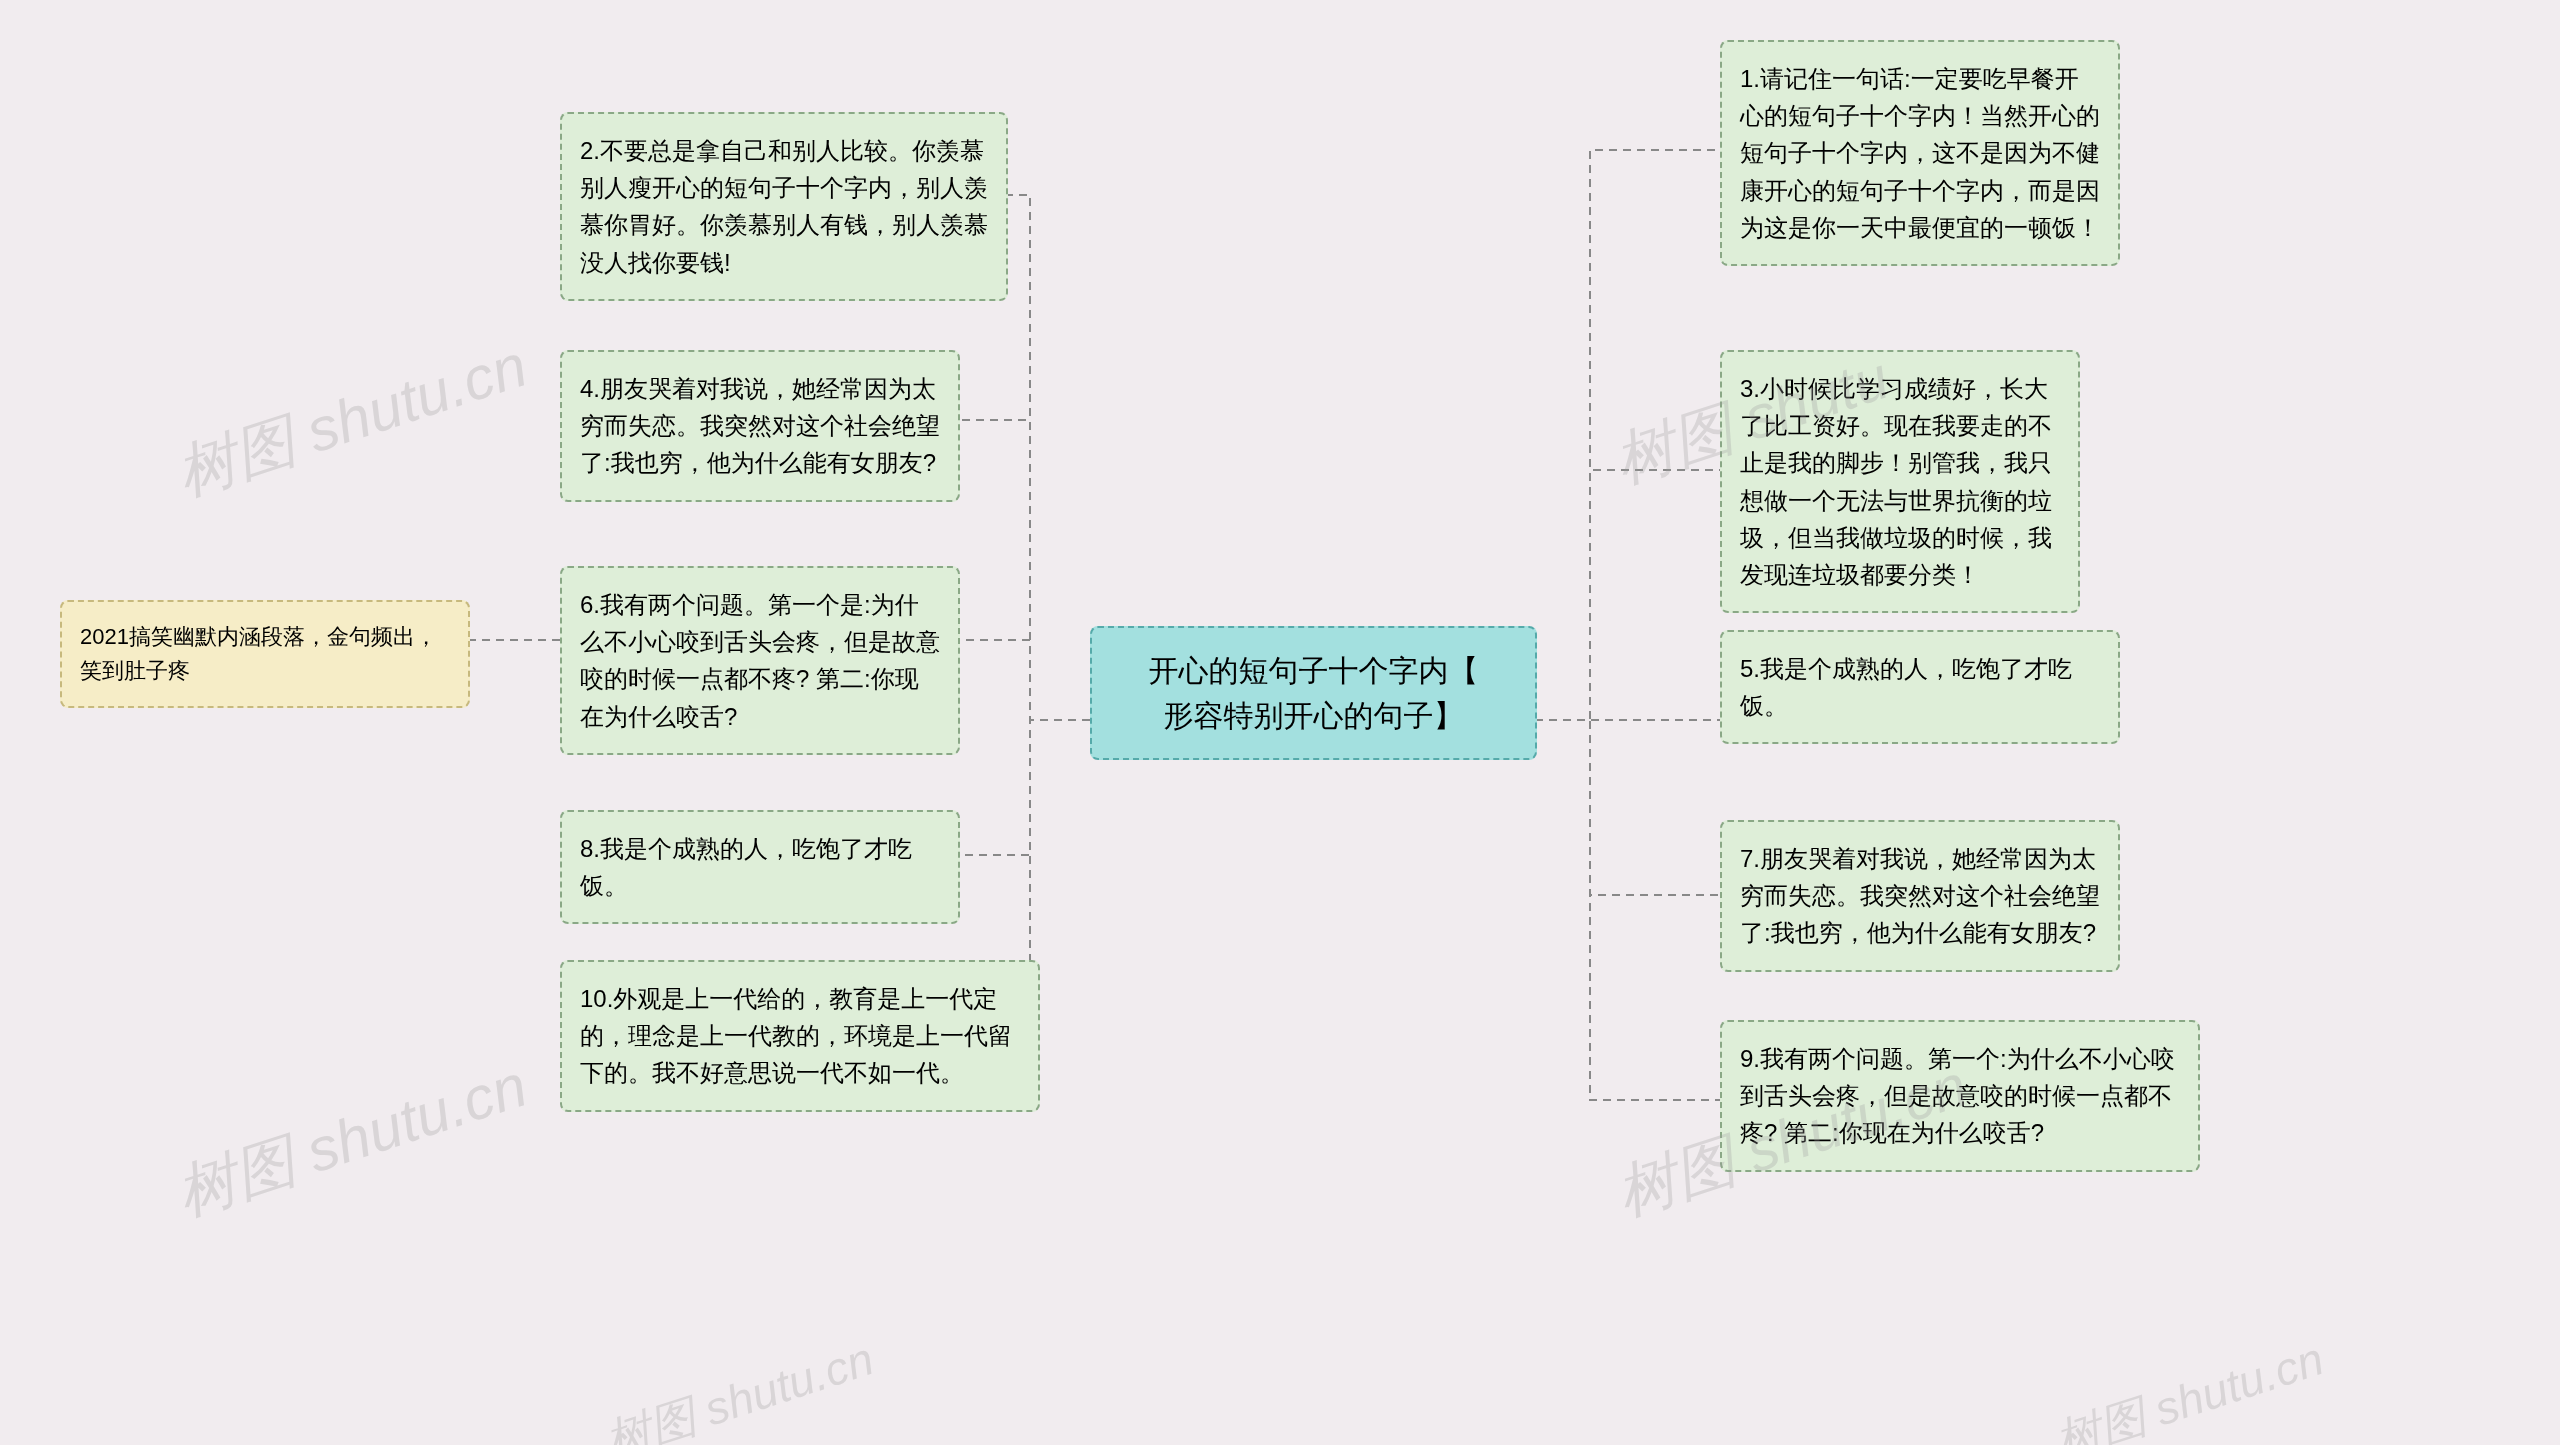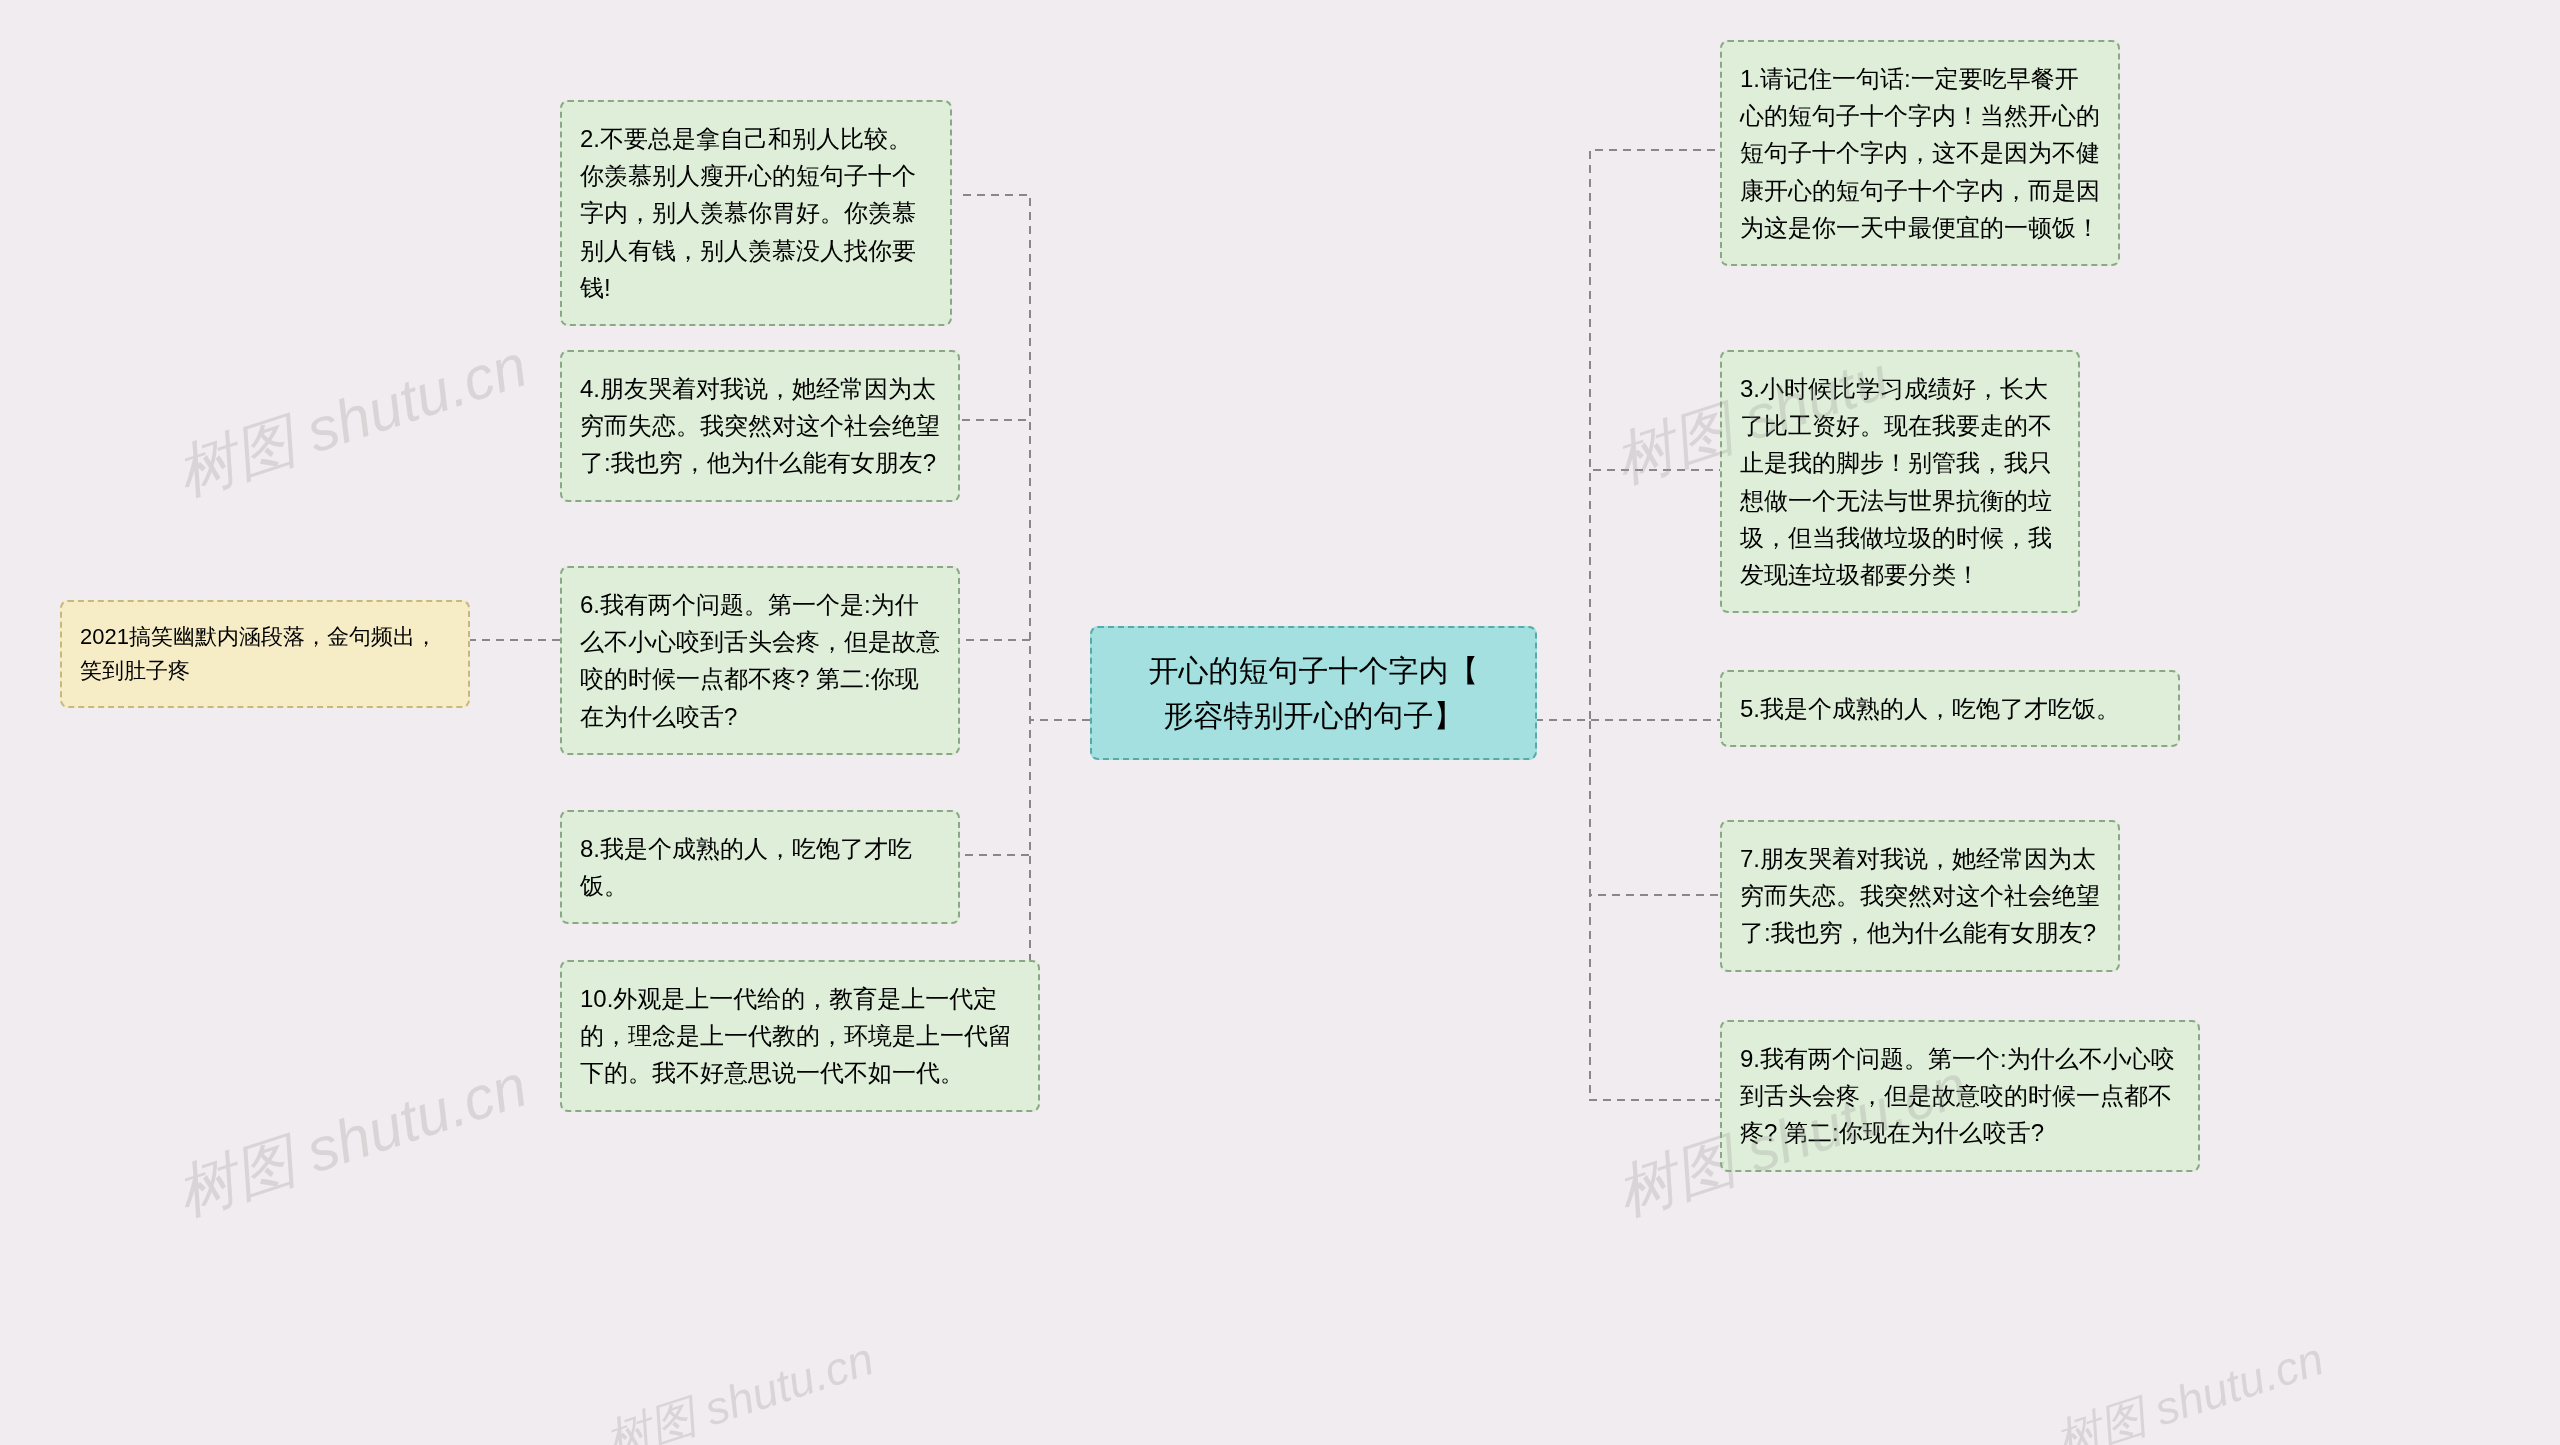--- a/index.html
+++ b/index.html
@@ -32,29 +32,29 @@
     <path d="M1090 720 H1030 V1060 H960"></path>
 
     <path d="M560 640 H470"></path>
   </svg>
 
   <div class="node center" style="left:1090px;top:626px;width:447px;">
     <span>开心的短句子十个字内【</span><br>
     <span>形容特别开心的句子】</span>
   </div>
 
-  <div class="node green" style="left:560px;top:100px;width:392px;"><span>2.不要总是拿自己和别人比较。你羡慕别人瘦开心的短句子十个字内，别人羡慕你胃好。你羡慕别人有钱，别人羡慕没人找你要钱!</span></div>
+  <div class="node green" style="left:560px;top:112px;width:448px;"><span>2.不要总是拿自己和别人比较。你羡慕别人瘦开心的短句子十个字内，别人羡慕你胃好。你羡慕别人有钱，别人羡慕没人找你要钱!</span></div>
   <div class="node green" style="left:560px;top:350px;width:400px;"><span>4.朋友哭着对我说，她经常因为太穷而失恋。我突然对这个社会绝望了:我也穷，他为什么能有女朋友?</span></div>
   <div class="node green" style="left:560px;top:560px;width:400px;margin-top:6px;"><span>6.我有两个问题。第一个是:为什么不小心咬到舌头会疼，但是故意咬的时候一点都不疼? 第二:你现在为什么咬舌?</span></div>
   <div class="node green" style="left:560px;top:810px;width:400px;"><span>8.我是个成熟的人，吃饱了才吃饭。</span></div>
   <div class="node green" style="left:560px;top:960px;width:480px;"><span>10.外观是上一代给的，教育是上一代定的，理念是上一代教的，环境是上一代留下的。我不好意思说一代不如一代。</span></div>
 
   <div class="node green" style="left:1720px;top:40px;width:400px;"><span>1.请记住一句话:一定要吃早餐开心的短句子十个字内！当然开心的短句子十个字内，这不是因为不健康开心的短句子十个字内，而是因为这是你一天中最便宜的一顿饭！</span></div>
   <div class="node green" style="left:1720px;top:350px;width:360px;"><span>3.小时候比学习成绩好，长大了比工资好。现在我要走的不止是我的脚步！别管我，我只想做一个无法与世界抗衡的垃圾，但当我做垃圾的时候，我发现连垃圾都要分类！</span></div>
-  <div class="node green" style="left:1720px;top:670px;width:460px;"><span>5.我是个成熟的人，吃饱了才吃饭。</span></div>
+  <div class="node green" style="left:1720px;top:630px;width:400px;"><span>5.我是个成熟的人，吃饱了才吃饭。</span></div>
   <div class="node green" style="left:1720px;top:820px;width:400px;"><span>7.朋友哭着对我说，她经常因为太穷而失恋。我突然对这个社会绝望了:我也穷，他为什么能有女朋友?</span></div>
   <div class="node green" style="left:1720px;top:1020px;width:480px;"><span>9.我有两个问题。第一个:为什么不小心咬到舌头会疼，但是故意咬的时候一点都不疼? 第二:你现在为什么咬舌?</span></div>
 
   <div class="node yellow" style="left:60px;top:600px;width:410px;"><span>2021搞笑幽默内涵段落，金句频出，笑到肚子疼</span></div>
 
   <div class="wm" style="left:170px;top:380px">树图 shutu.cn</div>
   <div class="wm" style="left:1610px;top:380px">树图 shutu</div>
   <div class="wm" style="left:170px;top:1100px">树图 shutu.cn</div>
   <div class="wm" style="left:600px;top:1370px;font-size:46px">树图 shutu.cn</div>
   <div class="wm" style="left:1610px;top:1100px">树图 shutu.cn</div>

